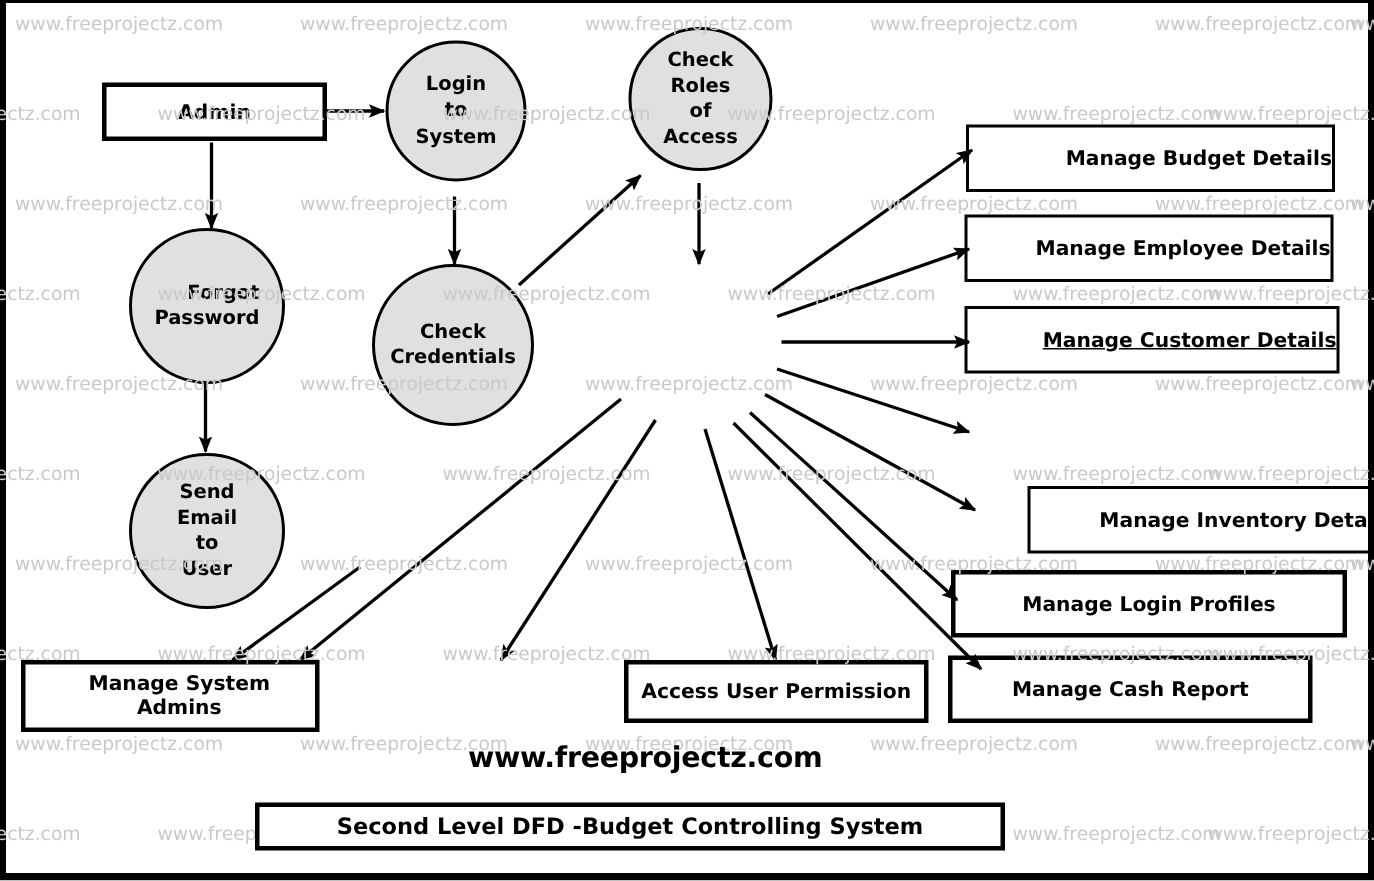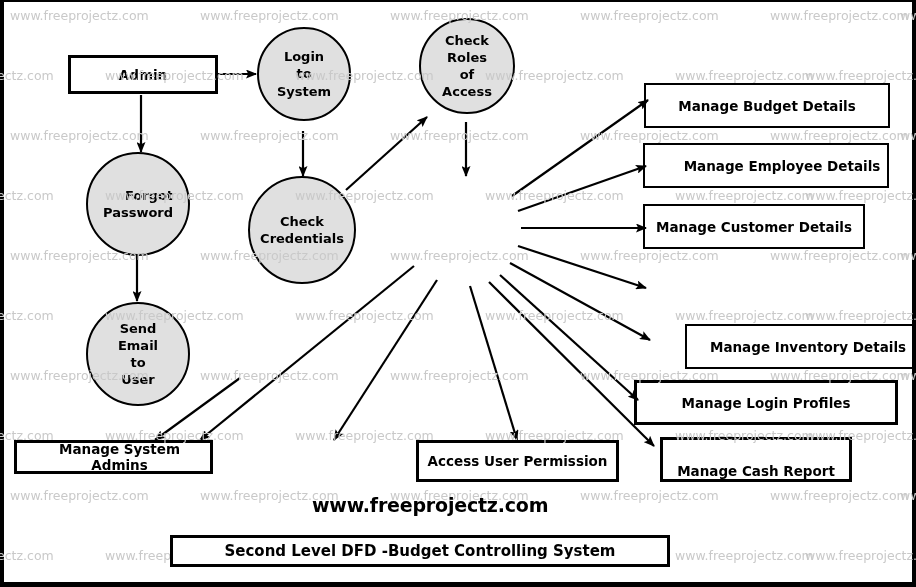--- a/index.html
+++ b/index.html
@@ -39,21 +39,21 @@
   .circle{
     background:#e0e0e0;border:2px solid #000;border-radius:50%;
     display:flex;align-items:center;justify-content:center;text-align:center;
     font-weight:bold;font-size:13px;color:#000;line-height:1.32;
   }
   .box{
     background:transparent;border:3px solid #000;
     display:flex;align-items:center;justify-content:center;text-align:center;
     font-weight:bold;font-size:13.5px;color:#000;
   }
-  .box.thin{border-width:2px;}
+  .box.thin{border-width:2px;justify-content:flex-end;}
   .sitetext{
     position:absolute;z-index:6;font-weight:bold;font-size:19px;color:#000;
     letter-spacing:-0.2px;white-space:nowrap;
   }
   .titlebox{
     position:absolute;z-index:6;border:3px solid #000;background:#fff;
     display:flex;align-items:center;justify-content:center;
     font-weight:bold;font-size:15px;color:#000;box-sizing:border-box;
   }
 </style>
@@ -185,34 +185,34 @@
   <div class="node circle" style="left:86px;top:302px;width:104px;height:104px;">
     <span class="ml">Send<br>Email<br>to<br>User</span>
   </div>
 
   <div class="node box thin" style="left:644px;top:83px;width:246px;height:45px;">
     <span>Manage Budget Details</span>
   </div>
   <div class="node box thin" style="left:643px;top:143px;width:246px;height:45px;padding-left:32px;">
     <span>Manage Employee Details</span>
   </div>
-  <div class="node box thin" style="left:643px;top:204px;width:222px;height:45px;">
+  <div class="node box thin" style="left:643px;top:204px;width:250px;height:45px;text-decoration:underline;">
     <span>Manage Customer Details</span>
   </div>
   <div class="node box thin" style="left:645px;top:324px;width:246px;height:45px;margin-left:40px;">
     <span>Manage Inventory Details</span>
   </div>
   <div class="node box" style="left:634px;top:380px;width:264px;height:45px;">
     <span>Manage Login Profiles</span>
   </div>
-  <div class="node box" style="left:660px;top:437px;width:192px;height:45px;align-items:flex-end;">
+  <div class="node box" style="left:632px;top:437px;width:243px;height:45px;">
     <span>Manage Cash Report</span>
   </div>
 
-  <div class="node box" style="left:14px;top:440px;width:199px;height:34px;padding-left:12px;">
+  <div class="node box" style="left:14px;top:440px;width:199px;height:48px;padding-left:12px;">
     <span>Manage System Admins</span>
   </div>
   <div class="node box" style="left:416px;top:440px;width:203px;height:42px;">
     <span>Access User Permission</span>
   </div>
 
   <div class="sitetext" style="left:312px;top:494px;">
     <span>www.freeprojectz.com</span>
   </div>
 

